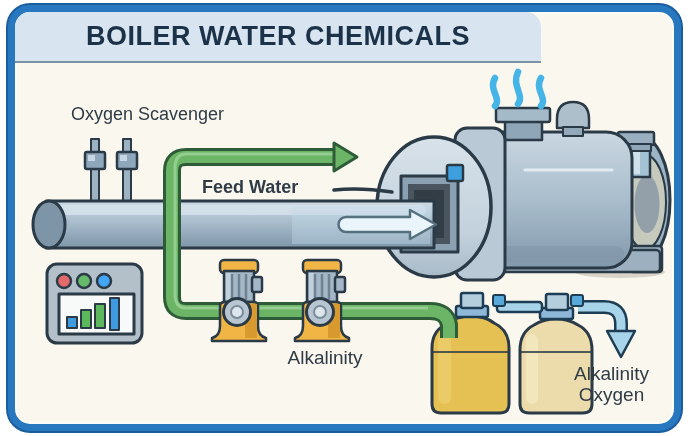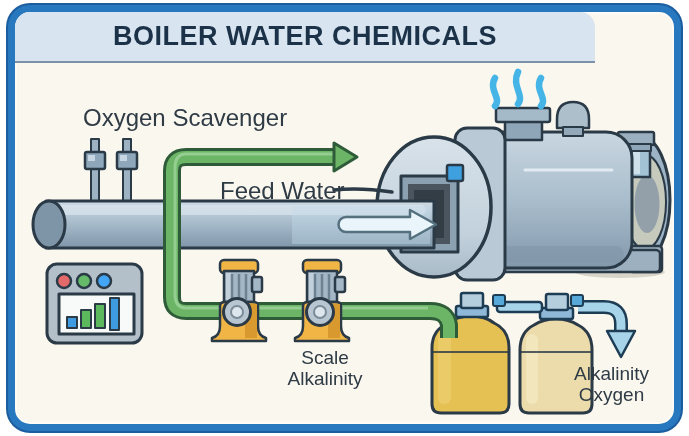--- a/index.html
+++ b/index.html
@@ -1,27 +1,27 @@
 <!DOCTYPE html>
 <html style="--frame_blue: #2878bf; --frame_blue_dark: #1b5d9e; --header_bg: #d8e5f1; --header_line: #7b92a8; --canvas_bg: #faf7ef; --outline: #2b3a47; --title_ink: #1c3248; --ink: #2f3b45; --pipe_dark: #7e95a8; --boiler_mid: #a9bdcc; --band: #b9c9d6; --green: #6cb567; --green_dark: #2e5c38; --green_light: #9fd49b; --steam: #45b5e8; --pump_yellow: #f1b546; --pump_yellow_dark: #d89a2f; --metal: #a4b7c6; --tank1_yellow: #e5c052; --tank2_cream: #ecdcab; --cap_blue: #8fb8d8; --tube_blue: #a8d4ea; --tube_dark: #1d3d55; --panel_gray: #b3bfc9; --screen_white: #f7faf9; --dot_red: #e4696b; --dot_green: #66bb6a; --dot_blue: #42a5f5; --bar_blue: #3f9be0; --bar_green: #5cb85c; --opening_dark: #4a555f; --opening_darker: #333d45;"><head>
 <meta charset="utf-8">
 <style>
   html,body{margin:0;padding:0;}
   body{width:689px;height:436px;background:#ffffff;font-family:"Liberation Sans",sans-serif;overflow:hidden;position:relative;}
   .stage{position:absolute;inset:0;width:689px;height:436px;}
   .frame{position:absolute;left:8px;top:5px;width:659px;height:412px;background:var(--canvas_bg);
          border:7px solid var(--frame_blue);border-radius:22px;
          box-shadow:0 0 0 2px var(--frame_blue_dark), inset 0 0 0 2px rgba(255,255,255,.45);}
-  .header{position:absolute;left:15px;top:12px;width:580px;height:49px;background:var(--header_bg);
+  .header{position:absolute;left:15px;top:12px;width:526px;height:49px;background:var(--header_bg);
           border-bottom:2px solid var(--header_line);border-radius:15px 15px 0 0;
           display:flex;align-items:center;justify-content:center;text-align:right;}
   .title{font-size:27px;font-weight:700;letter-spacing:.5px;color:var(--title_ink);}
   svg.diagram{position:absolute;left:0;top:0;width:689px;height:436px;}
   .lbl{position:absolute;color:var(--ink);z-index:5;}
-  .lbl-single{font-size:24px;margin-left:12px;}
+  .lbl-single{font-size:18px;}
   .lbl-two{font-size:19px;line-height:21px;text-align:center;}
   .lbl-two span{display:block;}
   
   .ol3{stroke:var(--outline);stroke-width:3;stroke-linejoin:round;}
   .ol25{stroke:var(--outline);stroke-width:2.5;stroke-linejoin:round;}
   .ol2{stroke:var(--outline);stroke-width:2;stroke-linejoin:round;}
 </style>
 </head>
 <body>
 
@@ -203,23 +203,22 @@
         </g>
       <rect class="ol25" x="13" y="277" width="10" height="15" rx="2" style="fill:var(--metal)"></rect>
       <path class="ol25" d="M-27,338 Q-19,336 -19,326 L-19,306 Q-19,302 -14,302 L14,302 Q19,302 19,306 L19,326 Q19,336 27,338 L27,341 L-27,341 Z" style="fill:var(--pump_yellow)"></path>
       <rect x="6" y="304" width="12" height="34" style="fill:var(--pump_yellow_dark)"></rect>
       <circle class="ol3" cx="-2" cy="312" r="13.5" style="fill:#b8c6d2"></circle>
       <circle cx="-2" cy="312" r="6" style="fill:#dde6ec;stroke:#7a8c99;stroke-width:2"></circle>
     </g>
   </svg>
 
   <div class="lbl lbl-single" style="left:71px;top:104px;">Oxygen Scavenger</div>
-  <div class="lbl lbl-single" style="left:208px;top:177px;">Feed Water</div>
+  <div class="lbl lbl-single" style="left:202px;top:177px;font-weight:bold;">Feed Water</div>
   <div class="lbl lbl-two" style="left:280px;top:347px;width:90px;">
-    <span>Scale</span>
     <span>Alkalinity</span>
   </div>
   <div class="lbl lbl-two" style="left:564px;top:363px;width:95px;">
     <span>Alkalinity</span>
     <span>Oxygen</span>
   </div>
 
 </div>
 
 </body></html>

